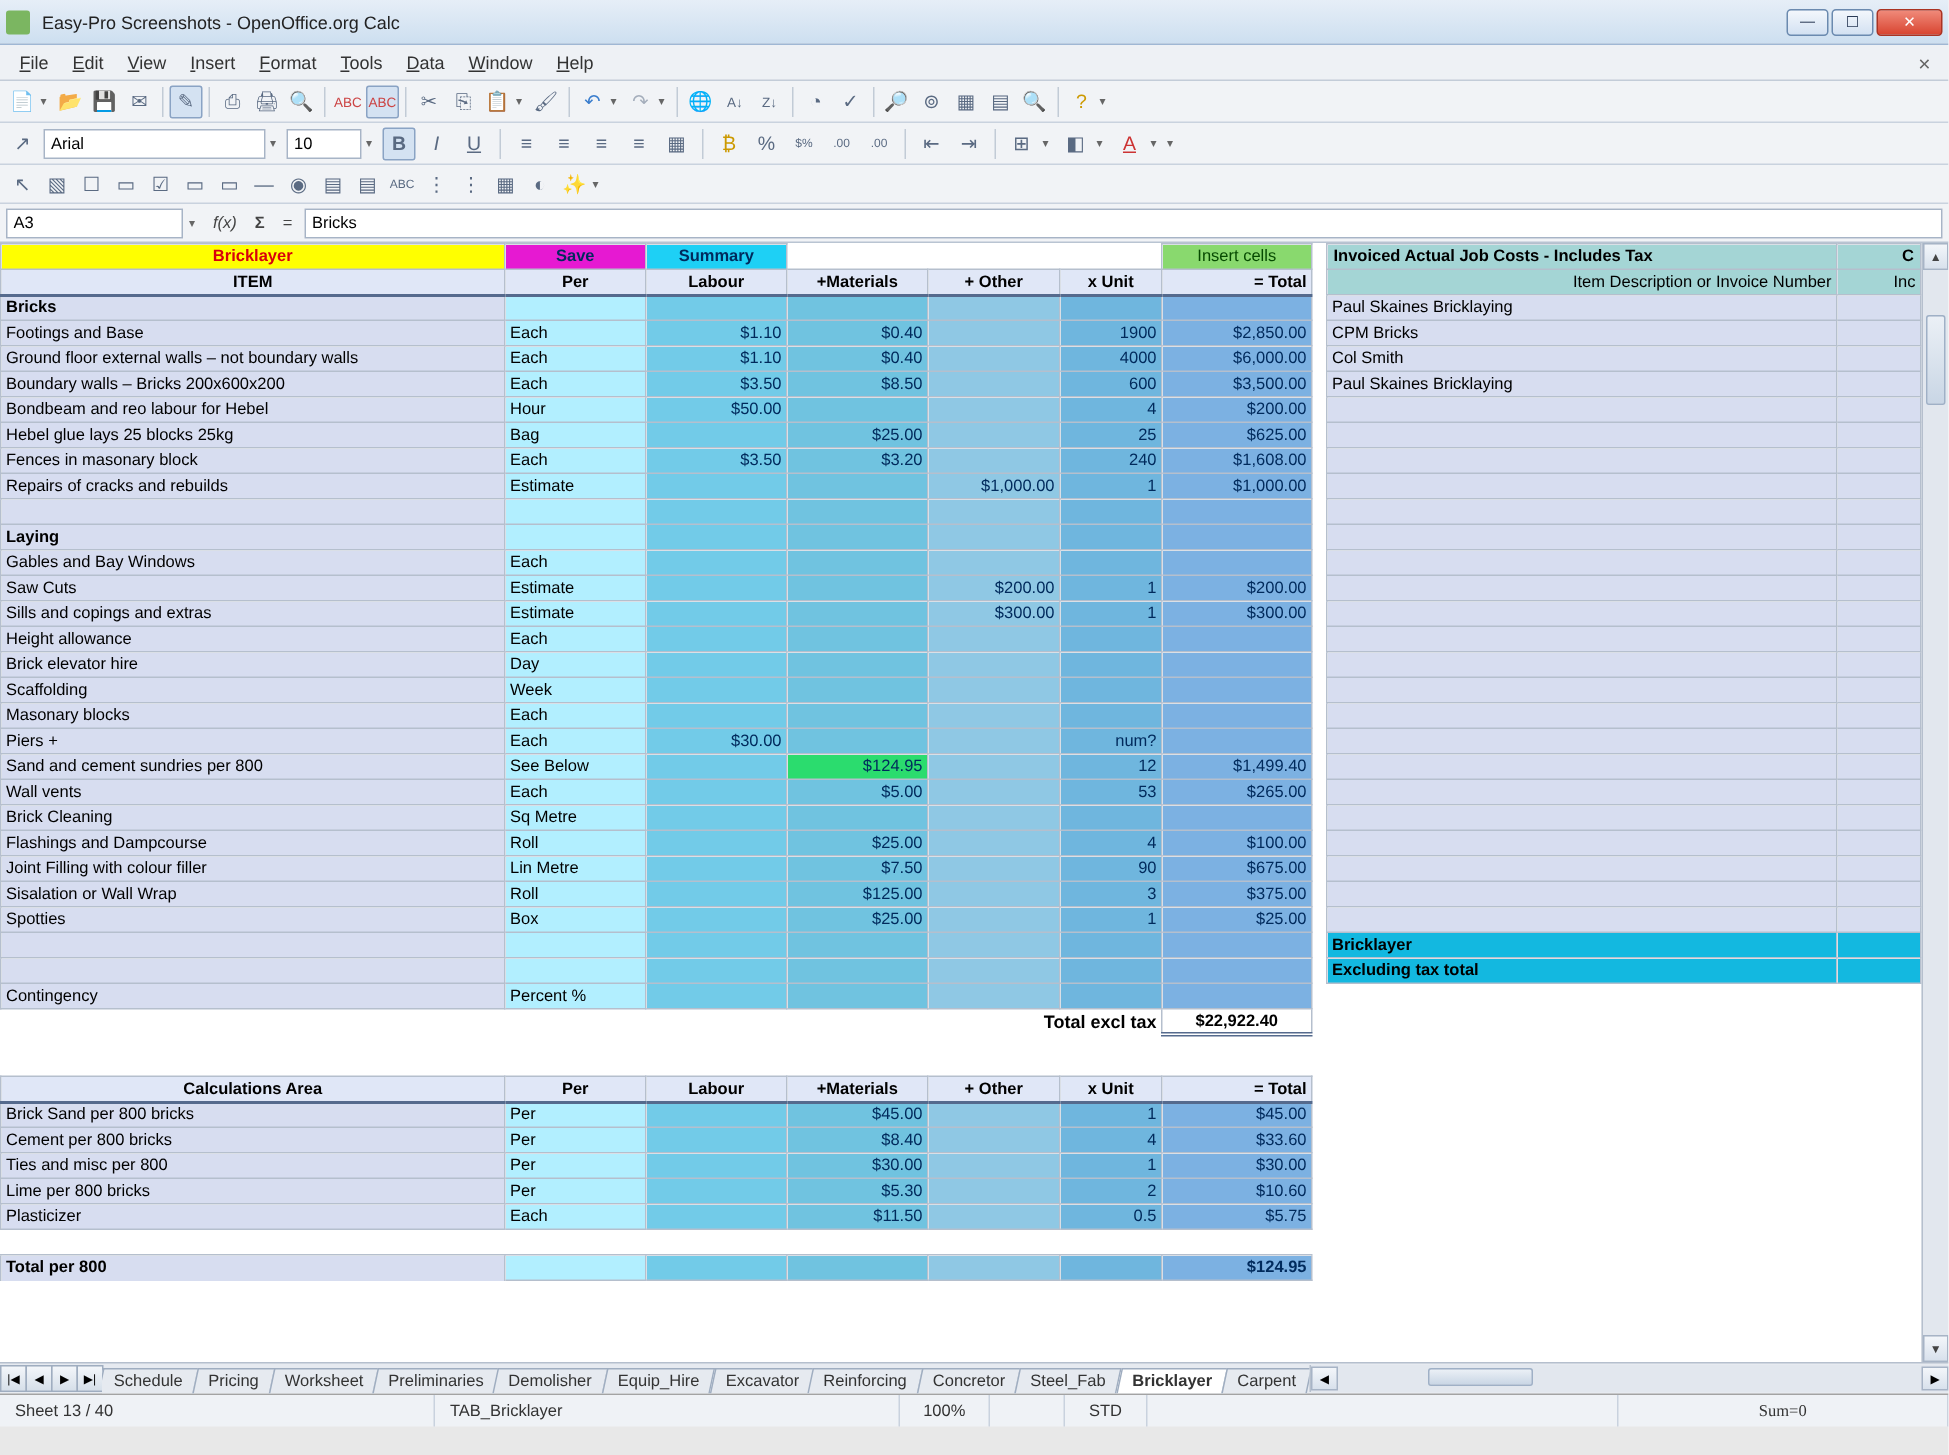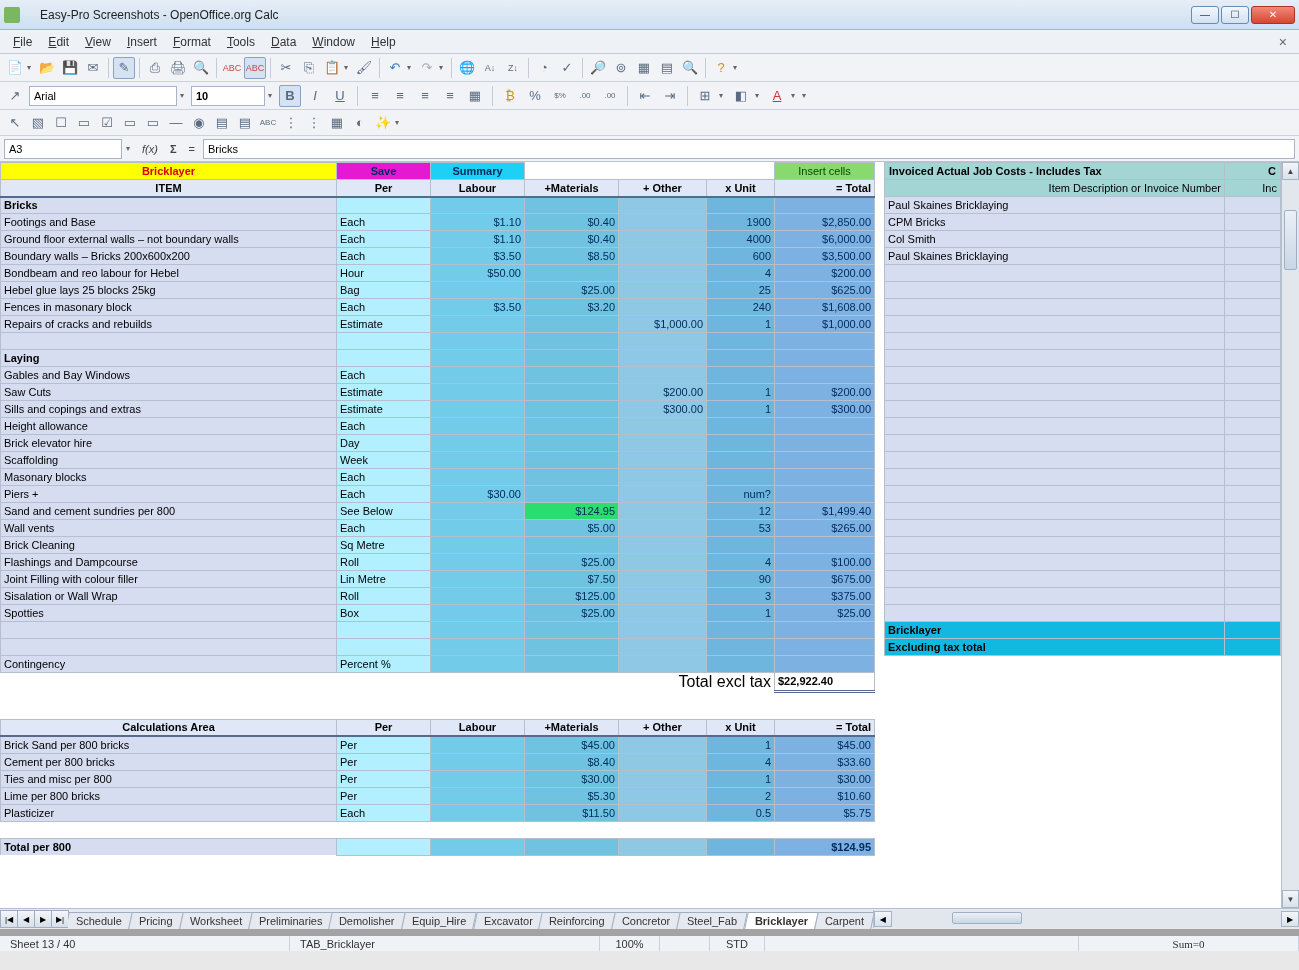--- a/index.html
+++ b/index.html
@@ -1,40 +1,40 @@
 <!DOCTYPE html>
 <html><head>
 <meta charset="utf-8">
 <style>
 * { margin:0; padding:0; box-sizing:border-box; font-family:"Segoe UI",Tahoma,Arial,sans-serif; }
 body { background:#e8e8e8; width:1299px; height:970px; overflow:hidden; font-size:11px; }
 
 .titlebar { height:30px; background:linear-gradient(#e6eef7,#cddff0); display:flex; align-items:center; padding:0 4px; justify-content:space-between; border-bottom:1px solid #9fb7d4;}
-.titlebar .left { display:flex; align-items:center; gap:20px; }
+.titlebar .left { display:flex; align-items:center; gap:8px; }
 .titlebar .ico { width:16px; height:16px; background:#7bb661; border-radius:2px; }
 .titlebar .t { font-size:12px; color:#222; }
 .winbtns { display:flex; gap:2px; }
 .winbtn { width:28px; height:18px; border:1px solid #6b8aaf; border-radius:3px; background:linear-gradient(#f3f7fc,#d3e1f2); display:flex; align-items:center; justify-content:center; font-size:10px; color:#2a3a55;}
 .winbtn.close { background:linear-gradient(#f08a7a,#d84531); color:#fff; border-color:#a32; width:44px;}
 
 .menubar { height:24px; background:#eef1f5; display:flex; align-items:center; padding:0 6px; gap:2px; border-bottom:1px solid #c3ccd8; justify-content:space-between;}
 .menubar .items { display:flex; gap:2px; }
 .mitem { padding:2px 7px; font-size:12px; color:#333; }
 .mitem u { text-decoration:underline; }
 .closex { font-size:14px; color:#666; padding:0 6px; }
 
 .toolbar { height:28px; background:#f1f3f6; display:flex; align-items:center; padding:0 4px; gap:1px; border-bottom:1px solid #c9d2de;}
 .tbtn { width:22px; height:22px; display:flex; align-items:center; justify-content:center; border:1px solid transparent; border-radius:2px; font-size:13px; color:#5a6a82;}
 .tbtn.active { border-color:#8aa3c4; background:#d4e2f2; }
 .sep { width:1px; height:20px; background:#c2cbd6; margin:0 3px;}
 .ddn { width:8px; font-size:8px; color:#666; }
 
 .fmtbar { height:28px; background:#f1f3f6; display:flex; align-items:center; padding:0 4px; gap:3px; border-bottom:1px solid #c9d2de;}
 .fontsel { height:20px; border:1px solid #a7b4c6; background:#fff; font-size:11px; padding:0 4px;}
-.fontsel.name { width:148px;} .fontsel.size { width:74px;font-weight:bold;}
+.fontsel.name { width:148px;} .fontsel.size { width:50px;}
 
 .toolbar3 { height:26px; background:#f1f3f6; display:flex; align-items:center; padding:0 4px; gap:1px; border-bottom:1px solid #c9d2de;}
 
 .fbar { height:26px; background:#f1f3f6; display:flex; align-items:center; padding:0 4px; gap:4px; border-bottom:1px solid #b9c4d2;}
 .cellref { width:118px; height:20px; border:1px solid #a7b4c6; background:#fff; padding:0 4px; font-size:11px;}
 .fx { font-style:italic; color:#444; padding:0 4px;}
 .sig { font-weight:bold; color:#444; padding:0 4px;}
 .eq { color:#444; padding:0 4px;}
 .finput { flex:1; height:20px; border:1px solid #a7b4c6; background:#fff; padding:0 4px; font-size:11px;}
 
@@ -74,21 +74,21 @@
 .navb .nb { width:18px; height:18px; border:1px solid #9fadc0; background:linear-gradient(#f3f6fa,#d6dfe9); display:flex; align-items:center; justify-content:center; font-size:8px; margin-right:-1px;}
 .tabs { display:flex; height:100%; align-items:flex-end; overflow:hidden;}
 .tab { padding:2px 8px; background:#e6eaf0; border:1px solid #9fadc0; border-bottom:none; margin-left:-1px; color:#333; font-size:11px; transform:skewX(-12deg);} 
 .tab span { display:inline-block; transform:skewX(12deg);}
 .tab.active { background:#fff; font-weight:bold;}
 .hscroll { flex:1; height:18px; display:flex; align-items:center; background:#e2e7ee; border-left:1px solid #b5bfcd;}
 .hscroll .hb { width:18px; height:16px; border:1px solid #a7b4c6; background:linear-gradient(#f3f6fa,#d8e1ec); font-size:8px; display:flex;align-items:center;justify-content:center;}
 .hscroll .htrack { flex:1; position:relative; height:16px;}
 .hscroll .hthumb { position:absolute; top:1px; left:60px; width:70px; height:12px; background:linear-gradient(#ebf0f6,#c9d6e5); border:1px solid #9fb0c6; border-radius:2px;}
 
-.status { height:22px; background:#eff2f6; border-top:7px solid #a3a3a3; display:flex; align-items:center; font-size:11px; color:#333;}
+.status { height:22px; background:#eff2f6; border-top:1px solid #a3a3a3; display:flex; align-items:center; font-size:11px; color:#333;}
 .status .cell { padding:0 10px; border-right:1px solid #c9d2de; height:100%; display:flex; align-items:center;}
 </style>
 </head>
 <body>
 
 <div class="titlebar">
   <div class="left">
     <div class="ico"></div>
     <div class="t">Easy-Pro Screenshots - OpenOffice.org Calc</div>
   </div>
@@ -609,22 +609,22 @@
             <td style="border:none;"></td>
           </tr>
         </tbody>
 
       <tbody>
           <tr>
         <td style="border:none;"></td>
             <td style="border:none;"></td>
             <td style="border:none;"></td>
         <td style="border:none;"></td>
-        <td colspan="2" style="border:none;text-align:right;font-weight:normal;font-size:16px;">Total excl tax</td>
-        <td class="tline" style="text-align:left;">$22,922.40</td>
+        <td colspan="2" style="border:none;text-align:right;font-weight:bold;font-size:12px;">Total excl tax</td>
+        <td class="tline" style="text-align:center;">$22,922.40</td>
         <td style="border:none;"></td>
             <td style="border:none;"></td>
             <td style="border:none;"></td>
       </tr>
       <tr>
             <td colspan="10" style="border:none;height:28px;"></td>
           </tr>
 
       <tr>
         <td class="colhdr">Calculations Area</td>

